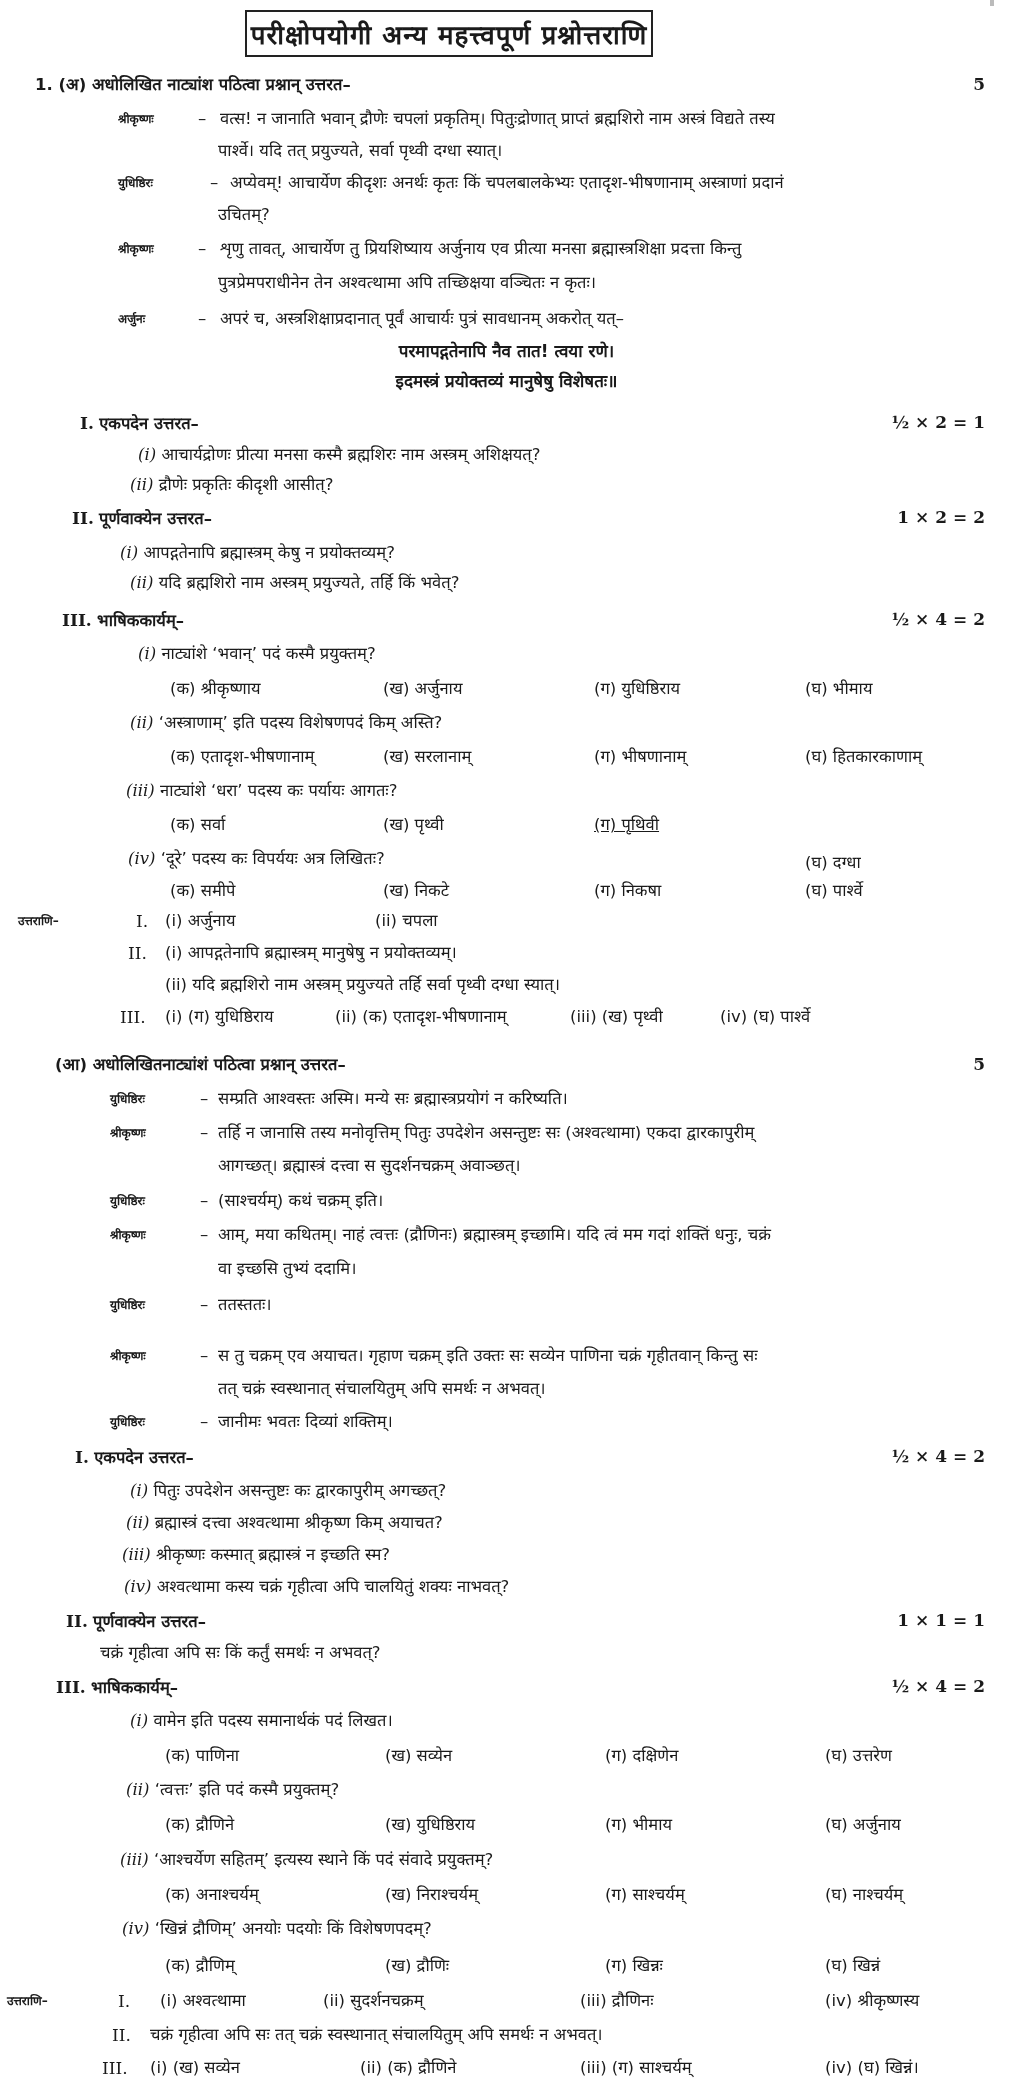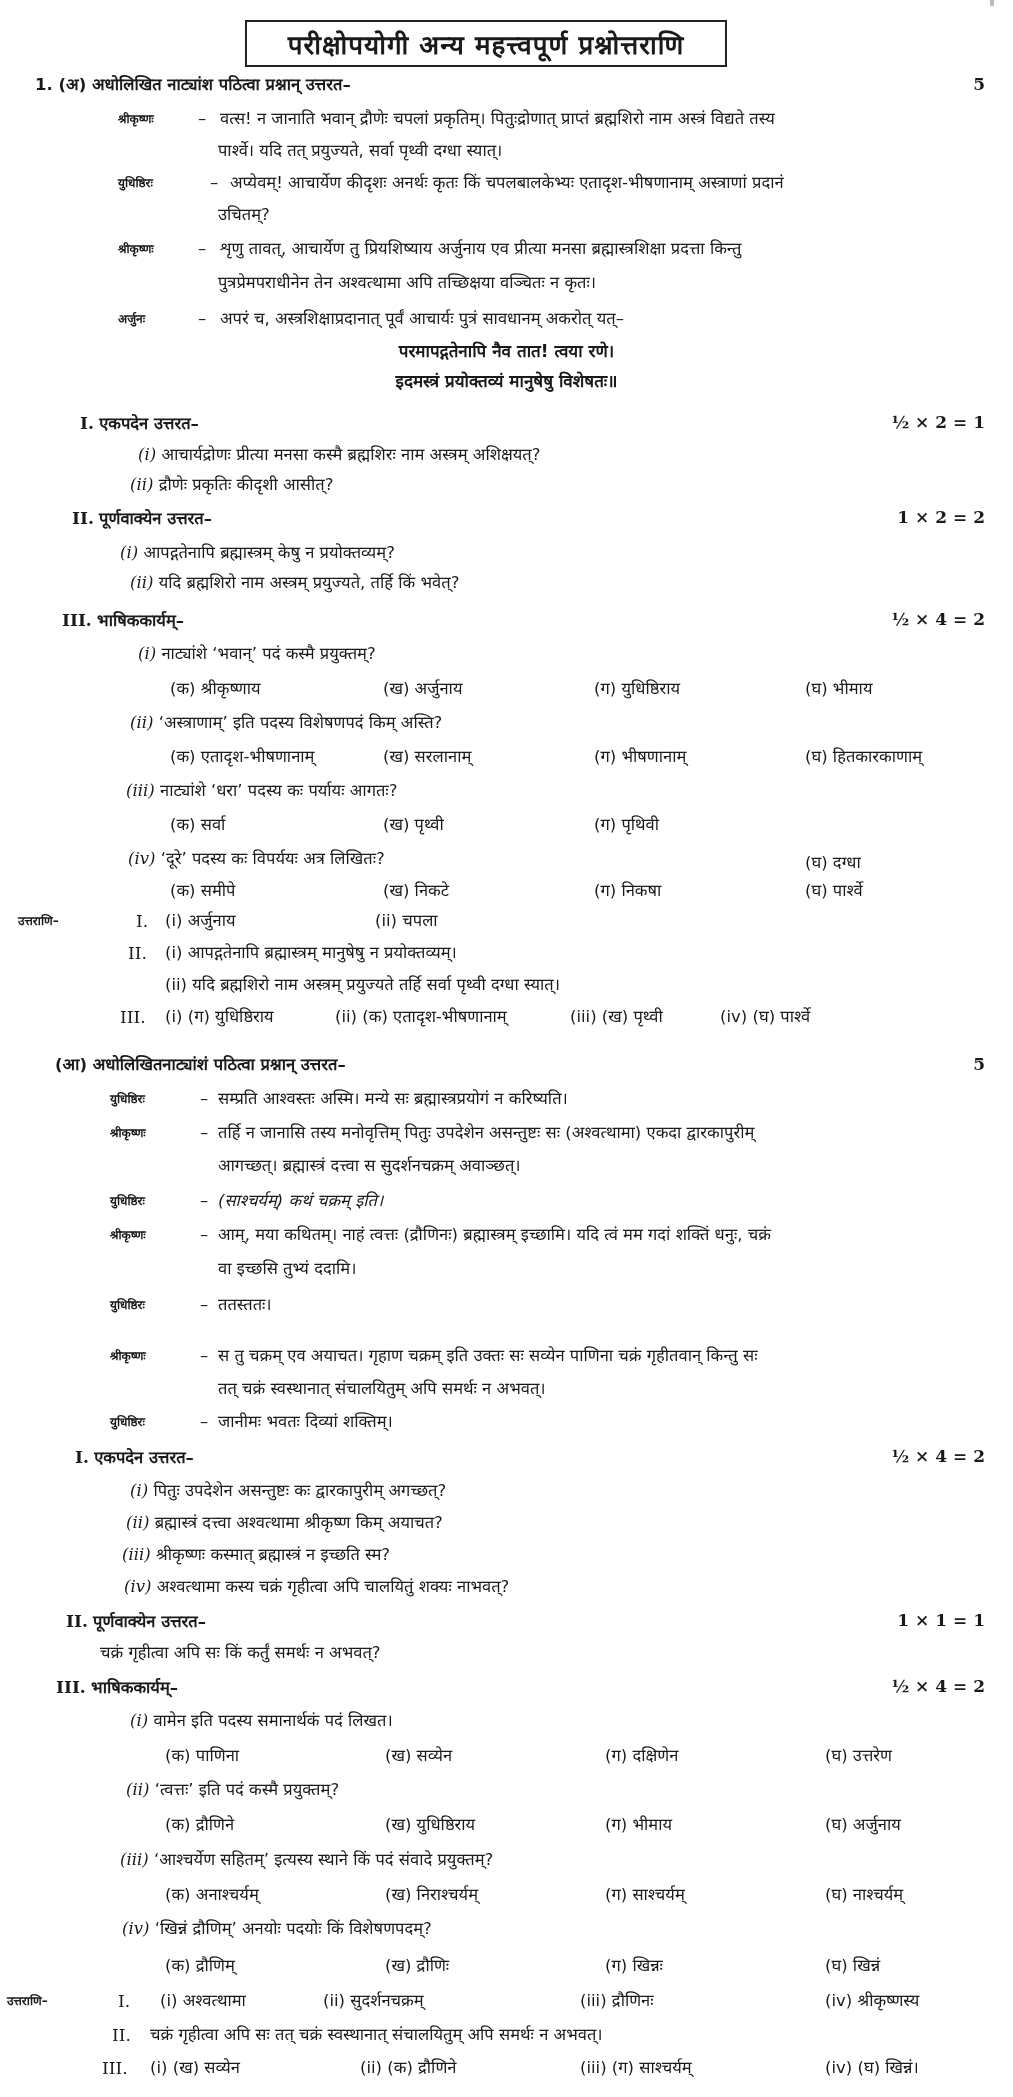--- a/index.html
+++ b/index.html
@@ -3,23 +3,23 @@
 <meta charset="utf-8">
 <style>
   html, body { margin:0; padding:0; background:#ffffff; }
   body { width:1013px; height:2097px; position:relative; overflow:hidden;
          font-family:"DejaVu Sans", "Liberation Sans", sans-serif; color:#1a1a1a; }
   .ln { position:absolute; white-space:nowrap; font-size:16.5px; line-height:22px; }
   .b  { font-weight:bold; }
   .rn { font-family:"DejaVu Serif","Liberation Serif", serif; font-weight:bold; font-size:17px; }
   .mk { position:absolute; right:28px; font-family:"DejaVu Serif","Liberation Serif", serif; font-weight:bold; font-size:17px; white-space:nowrap; }
   .it { font-family:"DejaVu Serif","Liberation Serif", serif; font-style:italic; }
-  .title-box { position:absolute; left:245px; top:10px; width:482px; height:47px;
+  .title-box { position:absolute; left:245px; top:10px; width:408px; height:47px;
                border:2px solid #222; box-sizing:border-box; display:flex; align-items:center; justify-content:center;
-               font-size:26px; font-weight:bold; letter-spacing:1px;margin-top:10px; }
+               font-size:26px; font-weight:bold; letter-spacing:1px; }
   .spk { position:absolute; font-weight:bold; font-size:12px; line-height:22px; white-space:nowrap; }
   .dash { position:absolute; font-size:16.5px; line-height:22px; }
   .opt { position:absolute; white-space:nowrap; font-size:16.5px; line-height:22px; }
   .verse { position:absolute; left:0; width:1013px; text-align:center; font-weight:bold; font-size:17px; line-height:22px; }
   .corner { position:absolute; left:990px; top:0px; width:4px; height:6px; background:#bbb; }
 </style>
 </head>
 <body>
 
 <div class="corner"></div>
@@ -108,21 +108,21 @@
 <div class="opt" style="left:383px;top:746px;">(ख) सरलानाम्</div>
 <div class="opt" style="left:594px;top:746px;">(ग) भीषणानाम्</div>
 <div class="opt" style="left:805px;top:746px;">(घ) हितकारकाणाम्</div>
 
 <div class="ln" style="left:126px;top:780px;">
   <span class="it">(iii)</span>
   <span>नाट्यांशे ‘धरा’ पदस्य कः पर्यायः आगतः?</span>
 </div>
 <div class="opt" style="left:170px;top:814px;">(क) सर्वा</div>
 <div class="opt" style="left:383px;top:814px;">(ख) पृथ्वी</div>
-<div class="opt" style="left:594px;top:814px;">(ग) पृथिवी</div>
+<div class="opt" style="left:594px;top:814px;text-decoration:underline;">(ग) पृथिवी</div>
 <div class="opt" style="left:805px;top:814px;margin-top:38px;">(घ) दग्धा</div>
 
 <div class="ln" style="left:128px;top:848px;">
   <span class="it">(iv)</span>
   <span>‘दूरे’ पदस्य कः विपर्ययः अत्र लिखितः?</span>
 </div>
 <div class="opt" style="left:170px;top:880px;">(क) समीपे</div>
 <div class="opt" style="left:383px;top:880px;">(ख) निकटे</div>
 <div class="opt" style="left:594px;top:880px;">(ग) निकषा</div>
 <div class="opt" style="left:805px;top:880px;">(घ) पार्श्वे</div>
@@ -152,21 +152,21 @@
 <div class="dash" style="left:200px;top:1088px;">–</div>
 <div class="ln" style="left:218px;top:1088px;">सम्प्रति आश्वस्तः अस्मि। मन्ये सः ब्रह्मास्त्रप्रयोगं न करिष्यति।</div>
 
 <div class="spk" style="left:110px;top:1122px;">श्रीकृष्णः</div>
 <div class="dash" style="left:200px;top:1122px;">–</div>
 <div class="ln" style="left:218px;top:1122px;">तर्हि न जानासि तस्य मनोवृत्तिम् पितुः उपदेशेन असन्तुष्टः सः (अश्वत्थामा) एकदा द्वारकापुरीम्</div>
 <div class="ln" style="left:218px;top:1155px;">आगच्छत्। ब्रह्मास्त्रं दत्त्वा स सुदर्शनचक्रम् अवाञ्छत्।</div>
 
 <div class="spk" style="left:110px;top:1190px;">युधिष्ठिरः</div>
 <div class="dash" style="left:200px;top:1190px;">–</div>
-<div class="ln" style="left:218px;top:1190px;font-style:italic;">(साश्चर्यम्) कथं चक्रम् इति।</div>
+<div class="ln" style="left:218px;top:1190px;">(साश्चर्यम्) कथं चक्रम् इति।</div>
 
 <div class="spk" style="left:110px;top:1224px;">श्रीकृष्णः</div>
 <div class="dash" style="left:200px;top:1224px;">–</div>
 <div class="ln" style="left:218px;top:1224px;">आम्, मया कथितम्। नाहं त्वत्तः (द्रौणिनः) ब्रह्मास्त्रम् इच्छामि। यदि त्वं मम गदां शक्तिं धनुः, चक्रं</div>
 <div class="ln" style="left:218px;top:1258px;">वा इच्छसि तुभ्यं ददामि।</div>
 
 <div class="spk" style="left:110px;top:1294px;">युधिष्ठिरः</div>
 <div class="dash" style="left:200px;top:1294px;">–</div>
 <div class="ln" style="left:218px;top:1294px;">ततस्ततः।</div>
 

